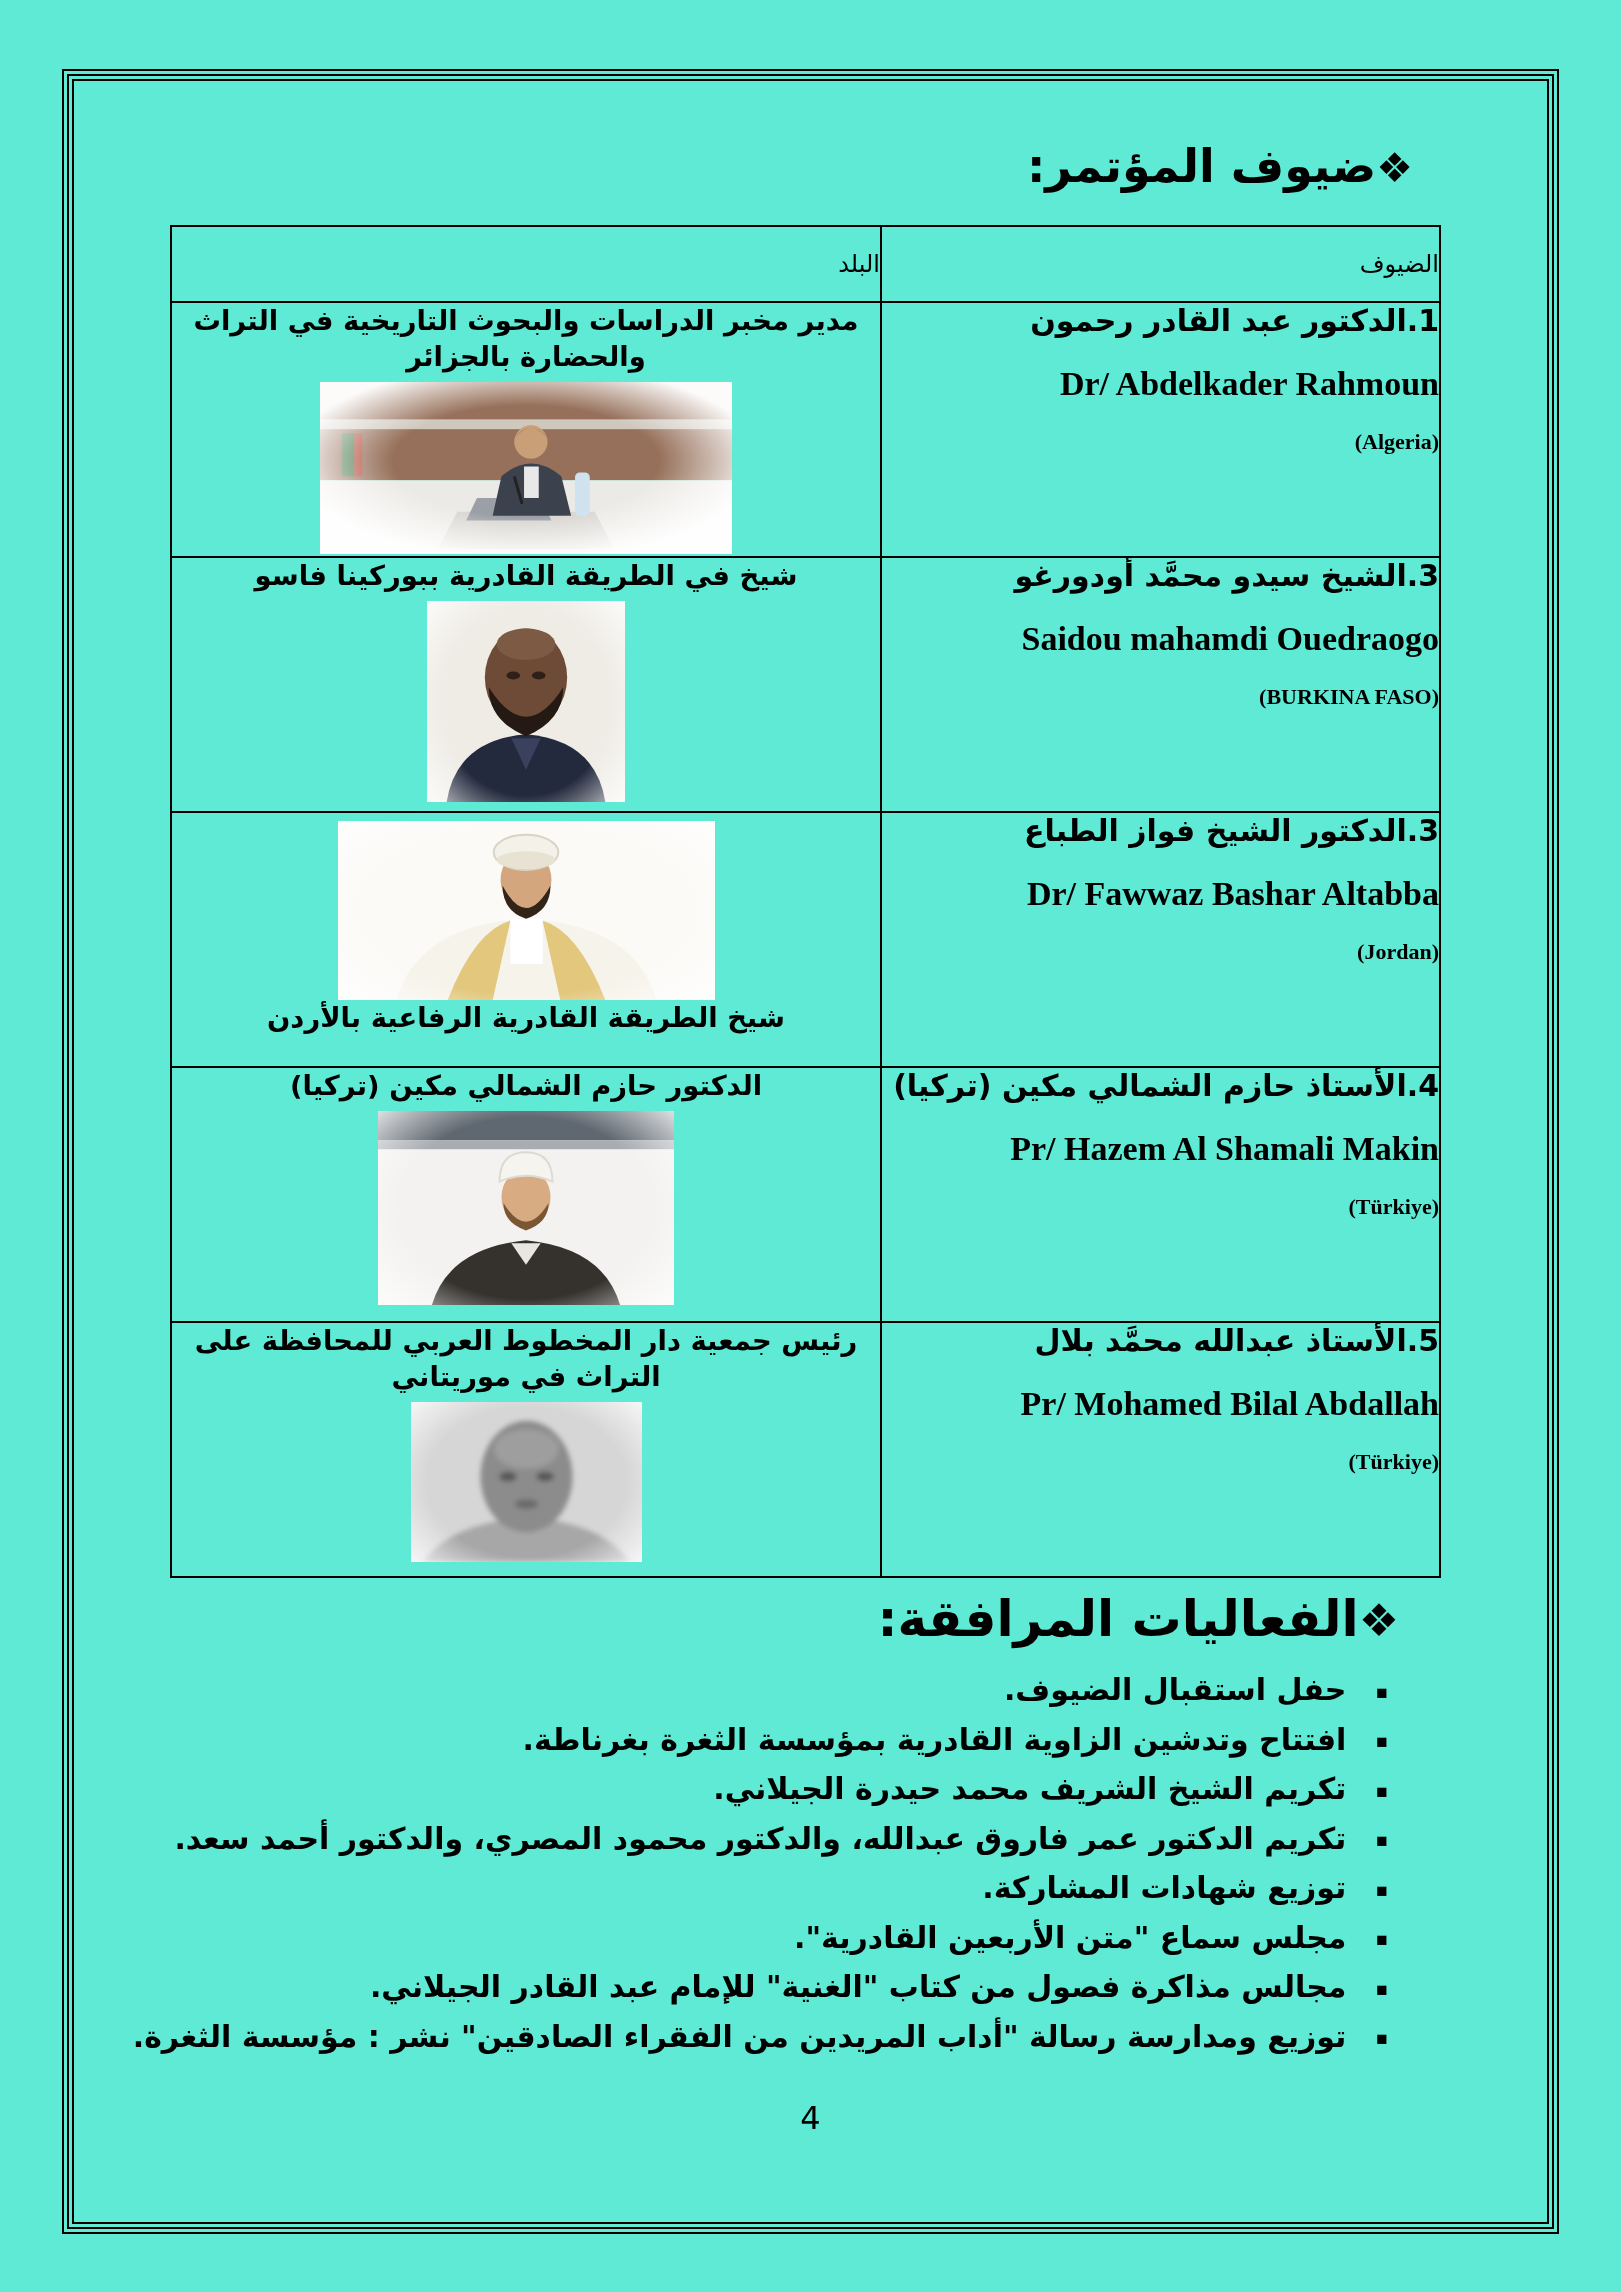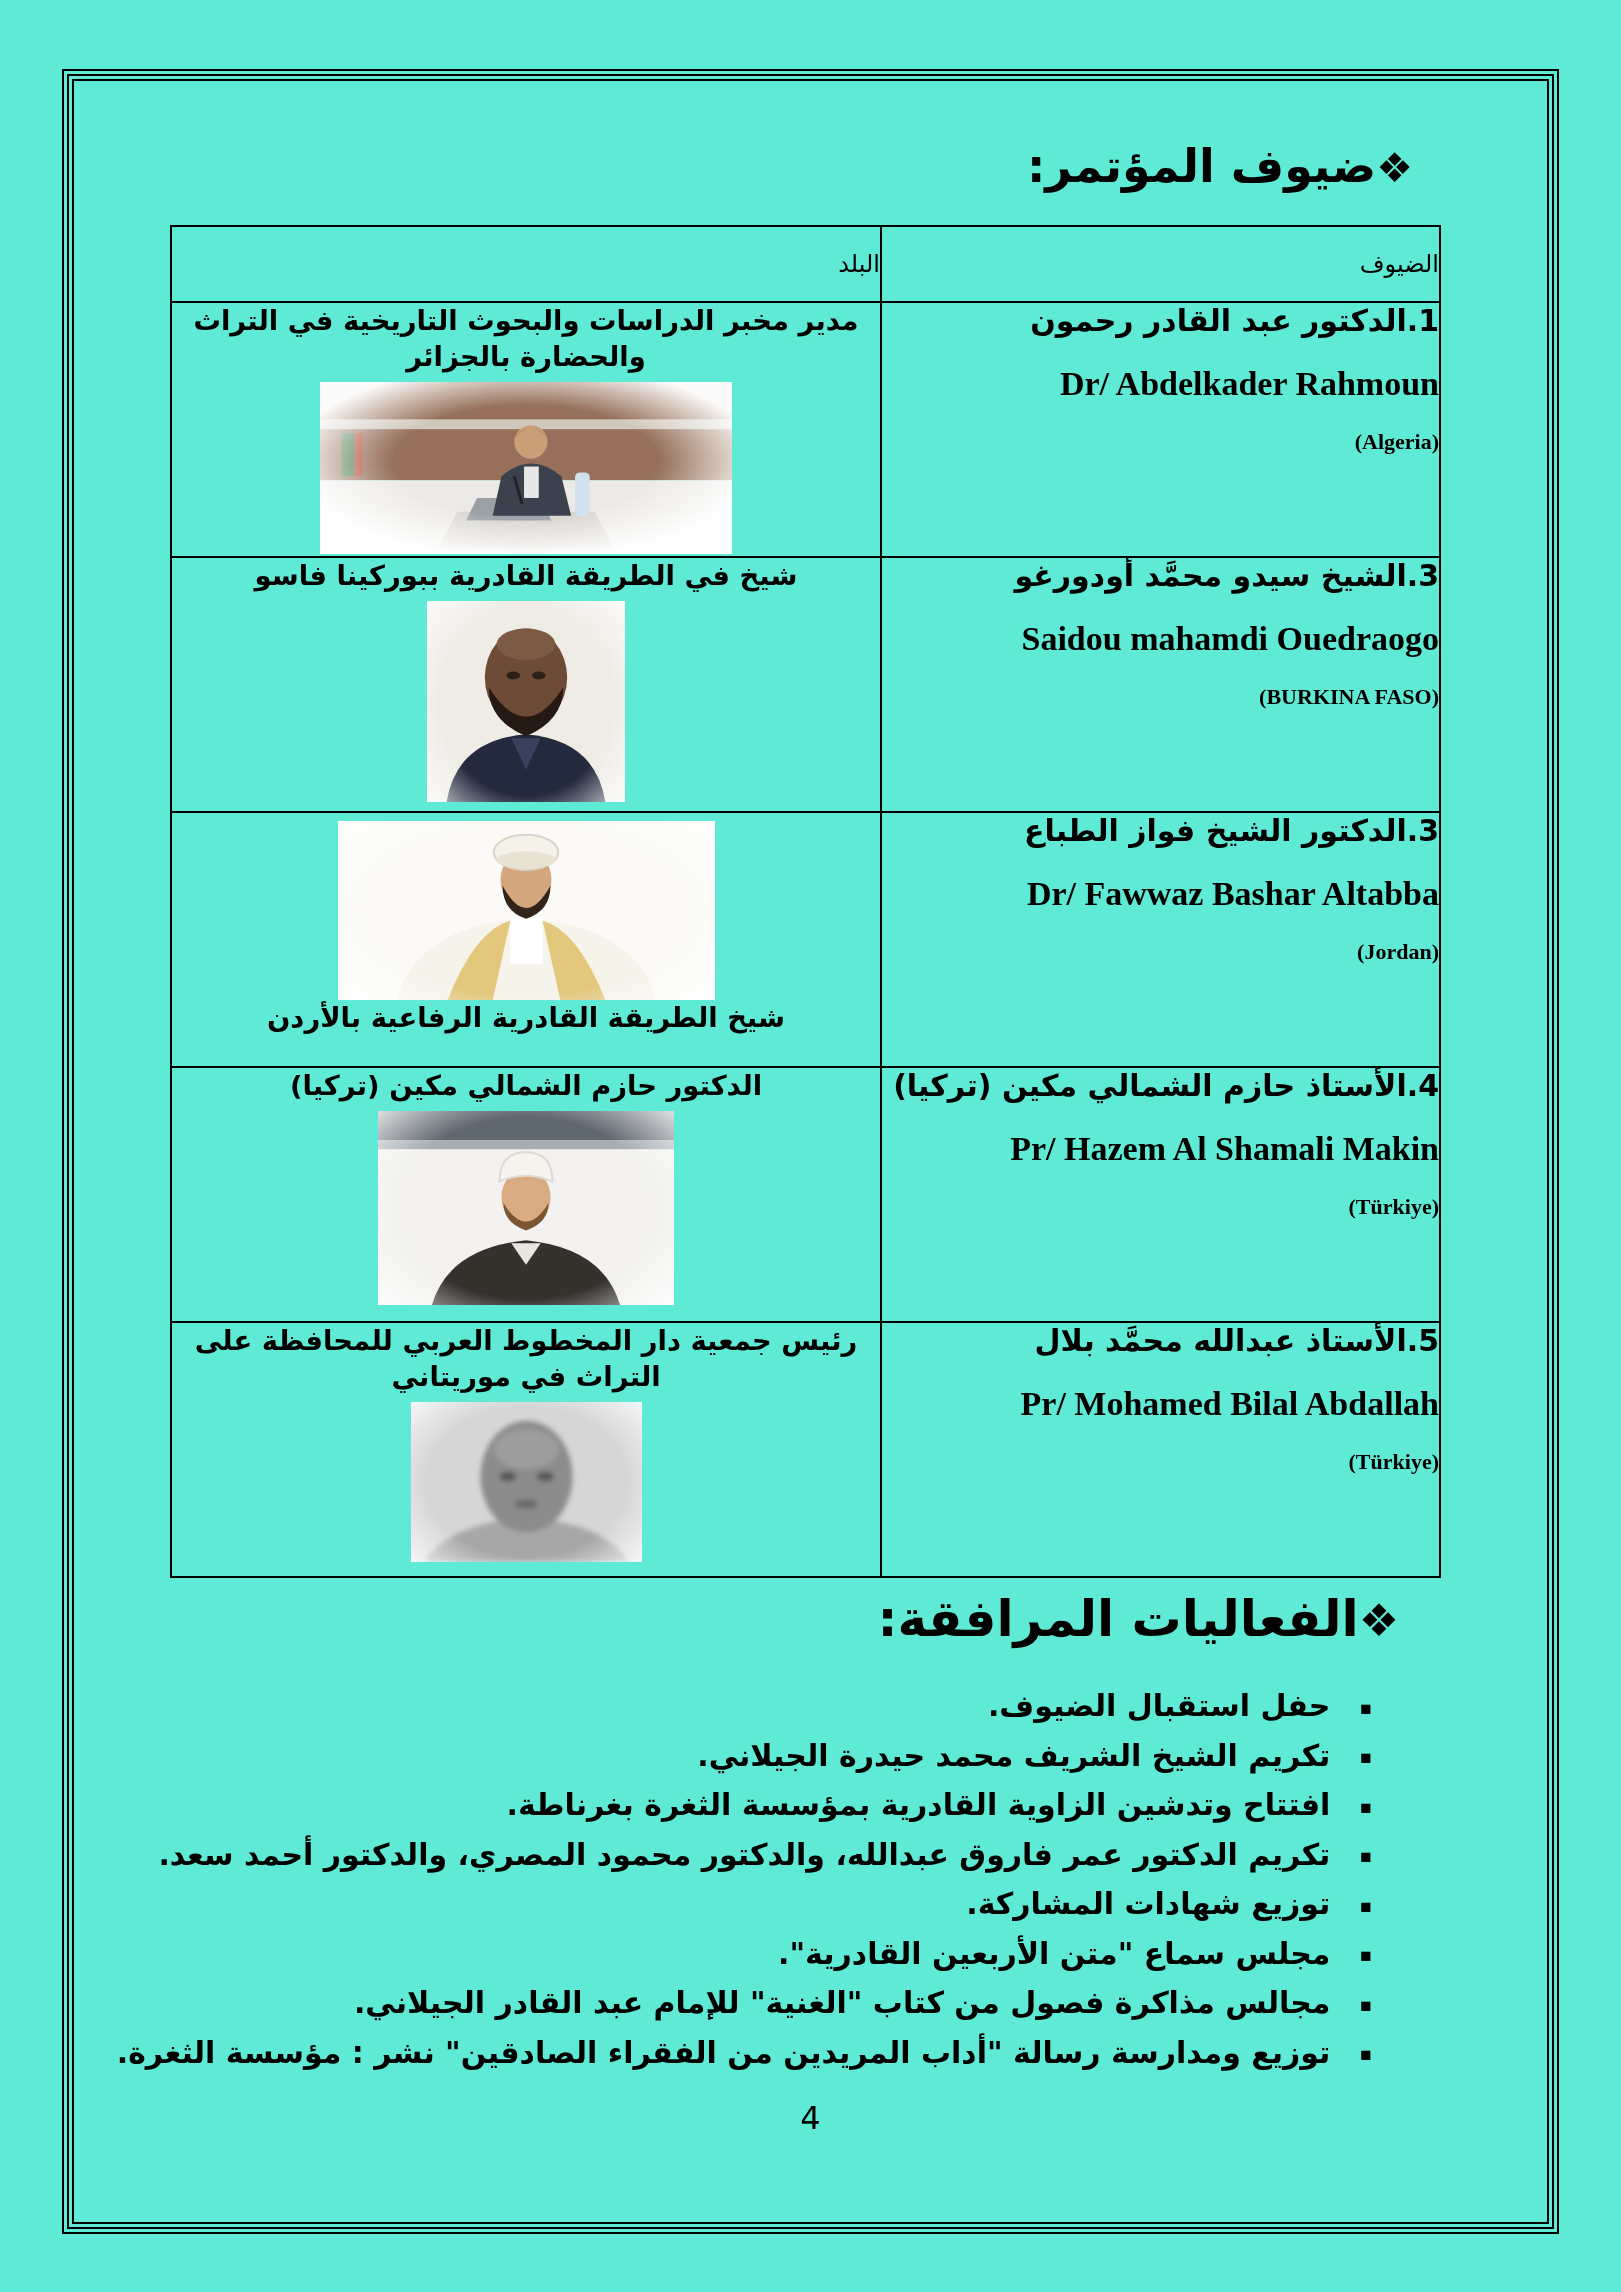--- a/index.html
+++ b/index.html
@@ -53,21 +53,21 @@
        background:radial-gradient(ellipse 62% 62% at 50% 46%, rgba(255,255,255,0) 52%, rgba(255,255,255,.97) 92%);}
   .vig.soft{background:radial-gradient(ellipse 72% 78% at 50% 50%, rgba(255,255,255,0) 60%, rgba(255,255,255,.92) 100%);}
   .ph1{width:412px;height:172px;}
   .ph2{width:198px;height:201px;}
   .ph3{width:377px;height:179px;}
   .ph4{width:296px;height:194px;}
   .ph5{width:231px;height:160px;}
 
   ul.acts{
     position:absolute;top:1666px;right:233px;left:109px;
-    direction:rtl;list-style:none;margin:16px;padding:0;
+    direction:rtl;list-style:none;margin:0;padding:0;
   }
   ul.acts li{
     font-size:30px;font-weight:bold;line-height:48px;white-space:nowrap;
   }
   ul.acts .sq{font-size:18.6px;vertical-align:middle;margin-left:29px;}
 
   .pagenum{position:absolute;top:2099px;left:0;right:0;text-align:center;font-size:32px;}
 </style>
 </head>
 <body>
@@ -224,22 +224,22 @@
       </tr>
     </tbody>
   </table>
 
   <div class="h2">
     <span class="dia">❖</span><span>الفعاليات المرافقة:</span>
   </div>
 
   <ul class="acts">
     <li><span class="sq">▪</span><span>حفل استقبال الضيوف.</span></li>
+    <li><span class="sq">▪</span><span>افتتاح وتدشين الزاوية القادرية بمؤسسة الثغرة بغرناطة.</span></li>
     <li><span class="sq">▪</span><span>تكريم الشيخ الشريف محمد حيدرة الجيلاني.</span></li>
-    <li><span class="sq">▪</span><span>افتتاح وتدشين الزاوية القادرية بمؤسسة الثغرة بغرناطة.</span></li>
     <li><span class="sq">▪</span><span>تكريم الدكتور عمر فاروق عبدالله، والدكتور محمود المصري، والدكتور أحمد سعد.</span></li>
     <li><span class="sq">▪</span><span>توزيع شهادات المشاركة.</span></li>
     <li><span class="sq">▪</span><span>مجلس سماع "متن الأربعين القادرية".</span></li>
     <li><span class="sq">▪</span><span>مجالس مذاكرة فصول من كتاب "الغنية" للإمام عبد القادر الجيلاني.</span></li>
     <li><span class="sq">▪</span><span>توزيع ومدارسة رسالة "أداب المريدين من الفقراء الصادقين" نشر : مؤسسة الثغرة.</span></li>
   </ul>
 
   <div class="pagenum">4</div>
 </div>
 

